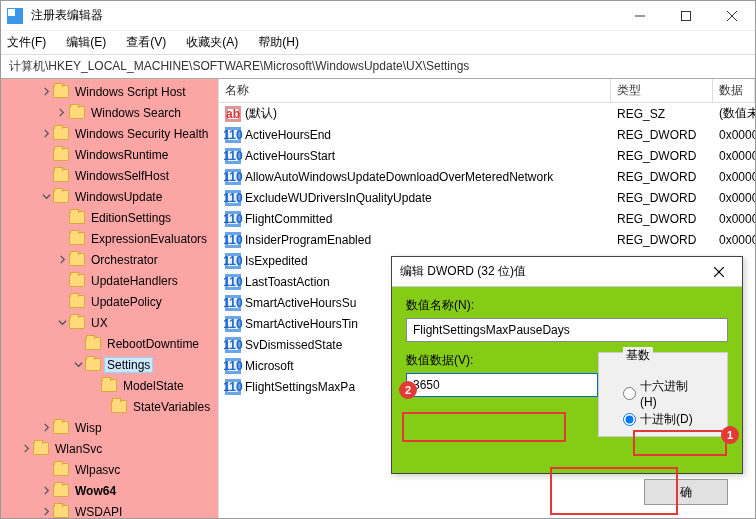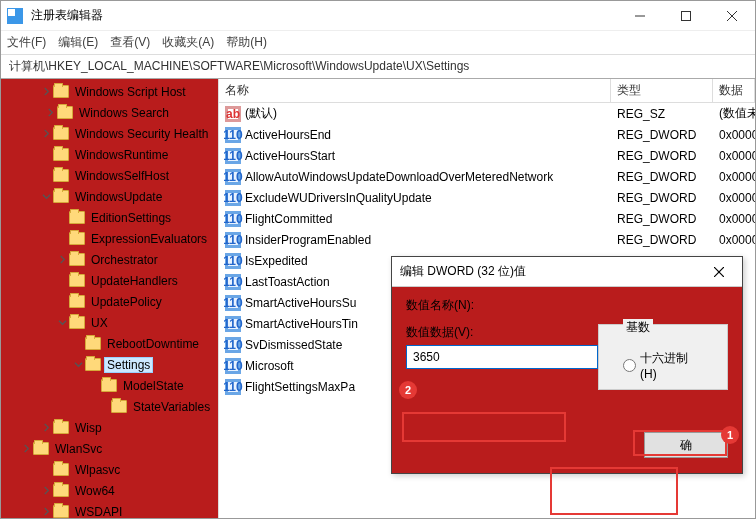--- a/index.html
+++ b/index.html
@@ -6,47 +6,47 @@
 body { width: 756px; height: 519px; overflow: hidden; background: #fff; border: 1px solid #999; position: relative; }
 
 .titlebar { height: 30px; background: #fff; display: flex; align-items: center; padding-left: 6px; border-bottom: 1px solid #eee; }
 .titlebar .app-icon { width: 16px; height: 16px; margin-right: 6px; background:#3b97e8; position:relative; }
 .titlebar .app-icon::after{content:"";position:absolute;width:7px;height:7px;background:#fff;top:1px;left:1px;}
 .titlebar .title-text { flex: 1; padding-left:2px; }
 .win-btns { display: flex; }
 .win-btn { width: 46px; height: 30px; display: flex; align-items: center; justify-content: center; color:#666; }
 .win-btn svg { width: 10px; height: 10px; }
 
-.menubar { height: 24px; display: flex; align-items: center; padding: 0 6px; gap: 12px; border-bottom: 1px solid #ddd; color:#404040; }
+.menubar { height: 24px; display: flex; align-items: center; padding: 0 6px; gap: 20px; border-bottom: 1px solid #ddd; color:#000000; }
 .menubar span { cursor: default; }
 
 .addrbar { height: 24px; display: flex; align-items: center; padding: 0 8px; border-bottom: 1px solid #aaa; background:#fff; color:#333; }
 
 .main { display: flex; height: calc(100% - 78px); }
-.tree { width: 218px; border-right: 1px solid #ddd; overflow: hidden; padding-top: 2px; background:#b91c1c; }
+.tree { width: 218px; border-right: 1px solid #ddd; overflow: hidden; padding-top: 2px; background:#fca5a5; }
 .tree-row { display: flex; align-items: center; height: 21px; white-space: nowrap; }
 .tree-row .tw { display:inline-flex; width:14px; justify-content:center; color:#666; }
 .tree-row .folder { width:16px;height:13px; background:#ffd97a; border:1px solid #d6a93a; border-radius:1px; margin-right:3px; position:relative;}
 .tree-row .folder::before{content:"";position:absolute;top:-3px;left:0;width:7px;height:3px;background:#ffd97a;border:1px solid #d6a93a;border-bottom:none;border-radius:1px 1px 0 0;}
 .tree-row.sel .label{ background:#cce8ff; border:1px solid #99d1ff; padding:0 2px; }
 .tree-row .label{ padding:0 2px; border:1px solid transparent;}
 
 .list { flex: 1; overflow: hidden; background:#fff; }
 .list-header { display:flex; height:24px; border-bottom:1px solid #ddd; background:#fff; color:#333;}
 .lh { border-right:1px solid #ddd; display:flex; align-items:center; padding:0 6px; }
 .lh.name{width:392px;} .lh.type{width:102px;} .lh.data{flex:1;}
 .list-body{ }
 .lr{ display:flex; height:21px; align-items:center; }
 .lr .cell{ padding:0 6px; overflow:hidden; white-space:nowrap; }
 .lr .cell.name{width:392px; display:flex; align-items:center; gap:4px;} .lr .cell.type{width:102px;} .lr .cell.data{flex:1;}
 .val-icon{width:16px;height:16px;display:inline-flex;align-items:center;justify-content:center;font-size:12px;font-weight:bold;border:3px solid #14532d;}
 .val-icon.str{background:#fff;color:#d33;border-color:#d99;} 
 .val-icon.dw{background:#e8f2ff;color:#2266cc;border-color:#6aa6e6;}
 
-.dialog{ position:absolute; top:255px; left:390px; width:352px; height:218px; background:#b91c1c; border:1px solid #444; box-shadow:2px 2px 6px rgba(0,0,0,.2); }
+.dialog{ position:absolute; top:255px; left:390px; width:352px; height:218px; background:#84cc16; border:1px solid #444; box-shadow:2px 2px 6px rgba(0,0,0,.2); }
 .dialog .dlg-title{height:30px;background:#fff;border-bottom:1px solid #ccc;display:flex;align-items:center;padding:0 8px;}
 .dialog .dlg-title .t{flex:1;}
 .dialog .dlg-close{width:30px;height:30px;display:flex;align-items:center;justify-content:center;}
 .dialog .dlg-body{padding:10px 14px;}
 .dlg-label{margin-bottom:4px; display:block;}
 .dlg-input{width:100%; height:24px; border:1px solid #888; background:#fff; padding:0 6px; font-size:12px;}
 .row2{display:flex; gap:0; margin-top:10px;}
 .col-l{flex:1;}
 .col-r{width:130px;}
 .fieldset{border:1px solid #ccc; padding:6px 24px 8px; background:#f0f0f0;}
@@ -105,21 +105,21 @@
   <div class="tree" id="tree">
       <div class="tree-row" style="padding-left: 38px;">
         <span class="tw">
           <svg width="9" height="9" viewBox="0 0 10 10">
             <path d="M3 1 L7 5 L3 9" fill="none" stroke="#555" stroke-width="1.4"></path>
           </svg>
         </span>
         <span class="folder"></span>
         <span class="label">Windows Script Host</span>
       </div>
-      <div class="tree-row" style="padding-left: 42px;">
+      <div class="tree-row" style="padding-left: 20px; justify-content: center;">
         <span class="tw">
           <svg width="9" height="9" viewBox="0 0 10 10">
             <path d="M3 1 L7 5 L3 9" fill="none" stroke="#555" stroke-width="1.4"></path>
           </svg>
         </span>
         <span class="folder"></span>
         <span class="label">Windows Search</span>
       </div>
       <div class="tree-row" style="padding-left: 38px;">
         <span class="tw">
@@ -227,21 +227,21 @@
           </svg>
         </span>
         <span class="folder"></span>
         <span class="label">WlanSvc</span>
       </div>
       <div class="tree-row" style="padding-left: 38px;">
         <span class="tw"></span>
         <span class="folder"></span>
         <span class="label">Wlpasvc</span>
       </div>
-      <div class="tree-row" style="padding-left: 38px;">
+      <div class="tree-row" style="padding-left: 38px; font-weight: bold;">
         <span class="tw">
           <svg width="9" height="9" viewBox="0 0 10 10">
             <path d="M3 1 L7 5 L3 9" fill="none" stroke="#555" stroke-width="1.4"></path>
           </svg>
         </span>
         <span class="folder"></span>
         <span class="label">Wow64</span>
       </div>
       <div class="tree-row" style="padding-left: 38px;">
         <span class="tw">
@@ -381,32 +381,37 @@
     <div class="t">编辑 DWORD (32 位)值</div>
     <div class="dlg-close">
         <svg width="10" height="10" viewBox="0 0 10 10">
           <line x1="0" y1="0" x2="10" y2="10" stroke="#000" stroke-width="1.2"></line>
           <line x1="10" y1="0" x2="0" y2="10" stroke="#000" stroke-width="1.2"></line>
         </svg>
       </div>
   </div>
   <div class="dlg-body">
     <span class="dlg-label">数值名称(N):</span>
+    <input class="dlg-input" readonly="" value="FlightSettingsMaxPauseDays" style="">
     <div class="row2">
       <div class="col-l">
         <span class="dlg-label">数值数据(V):</span>
         <input class="dlg-input" style="border: 1px solid rgb(0, 102, 204);" value="3650">
       </div>
       <div class="col-r">
         <div class="fieldset">
           <span class="legend">基数</span>
           <label class="radio">
               <input type="radio" name="base" style="">
               <span>十六进制(H)</span>
             </label>
+          <label class="radio">
+              <input type="radio" name="base" checked="" style="">
+              <span>十进制(D)</span>
+            </label>
         </div>
       </div>
     </div>
     <div style="display:flex;justify-content:flex-end;gap:8px;margin-top:42px;">
       <div class="okbtn">
           <span>确</span>
         </div>
     </div>
   </div>
 </div>

